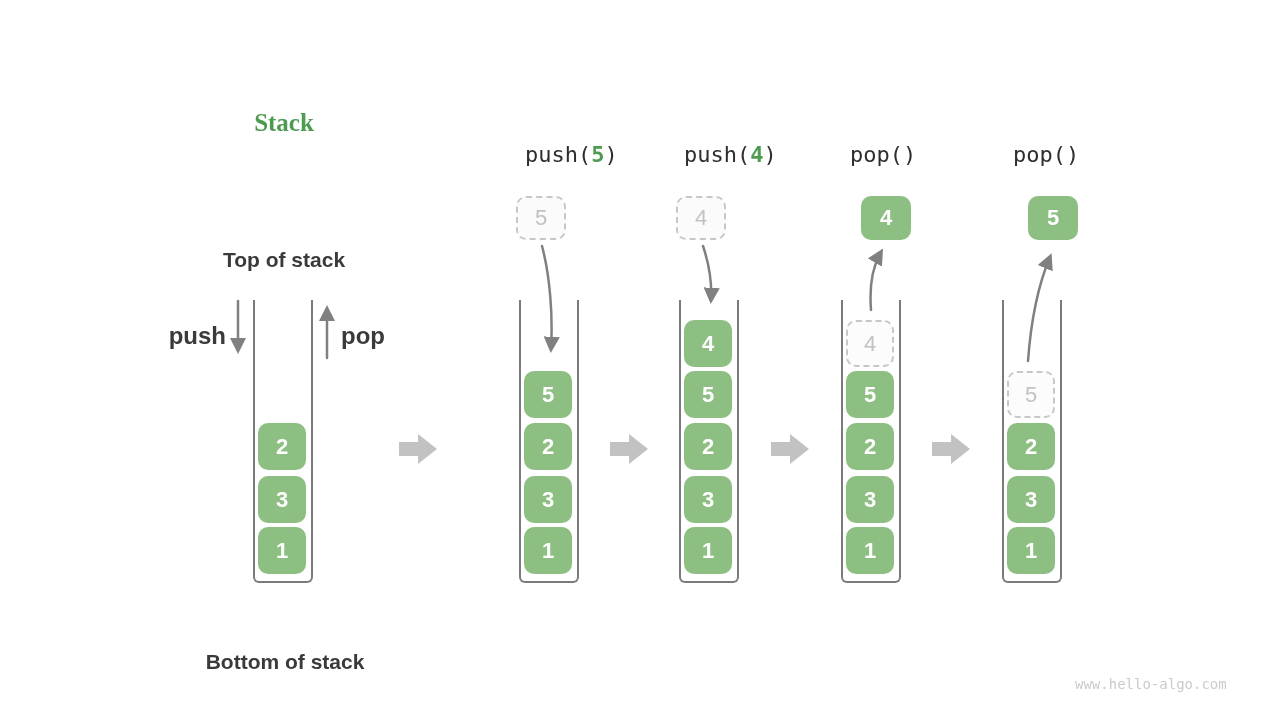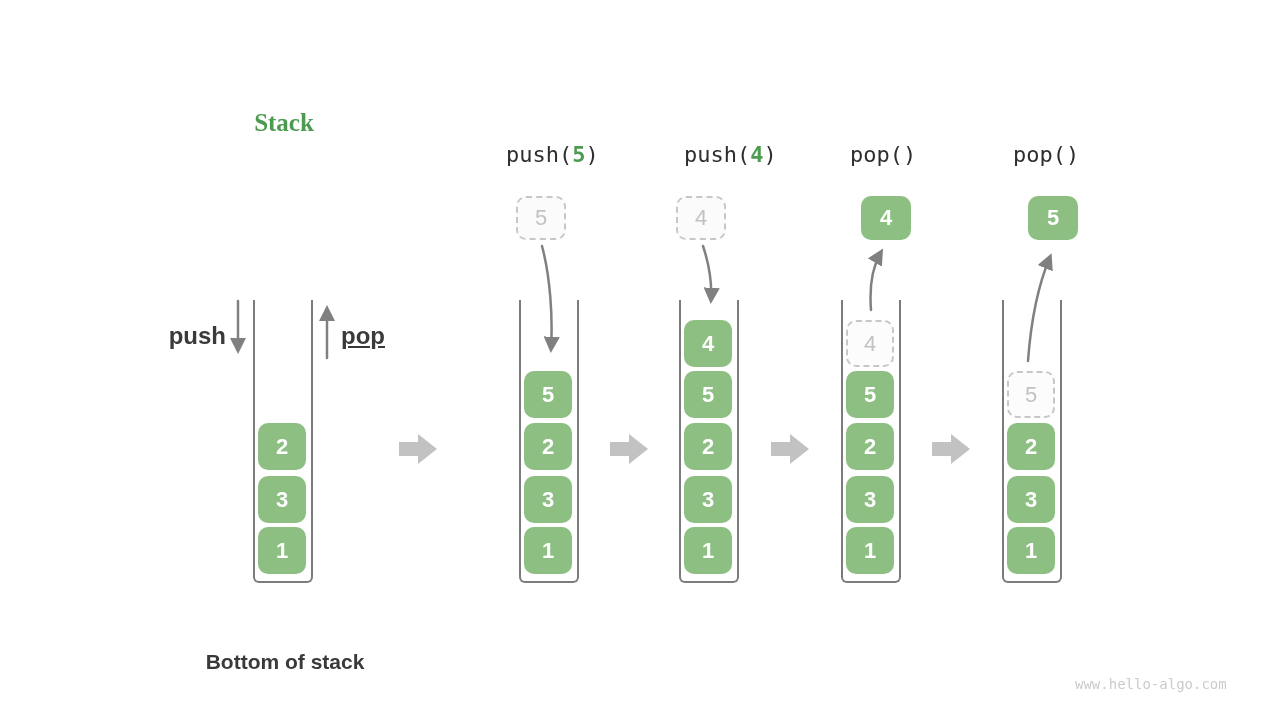--- a/index.html
+++ b/index.html
@@ -58,25 +58,26 @@
     font-family:"DejaVu Sans Mono",monospace;font-size:14px;
     color:var(--watermark_gray,#cbcbcb);
   }
 </style>
 </head>
 <body>
 
 <div class="canvas">
 
   <div class="abs title" style="left:214px;top:109px;font-family:Liberation Serif, serif;">Stack</div>
+  <div class="abs caption" style="left:184px;top:248px;">Top of stack</div>
   <div class="abs caption" style="left:185px;top:650px;">Bottom of stack</div>
   <div class="abs sidelabel" style="left:140px;top:322px;width:86px;text-align:right;">push</div>
-  <div class="abs sidelabel" style="left:341px;top:322px;text-decoration:underline;">pop</div>
+  <div class="abs sidelabel" style="left:341px;top:322px;">pop</div>
 
-  <div class="abs opline" style="left:506px;top:142px;"><span>push(</span><span class="arg">5</span><span>)</span></div>
+  <div class="abs opline" style="left:525px;top:142px;"><span>push(</span><span class="arg">5</span><span>)</span></div>
   <div class="abs opline" style="left:684px;top:142px;"><span>push(</span><span class="arg">4</span><span>)</span></div>
   <div class="abs opline" style="left:850px;top:142px;"><span>pop(</span><span class="arg"></span><span>)</span></div>
   <div class="abs opline" style="left:1013px;top:142px;"><span>pop(</span><span class="arg"></span><span>)</span></div>
 
   <div class="abs topbox dashed" style="left:516px;top:196px;">5</div>
   <div class="abs topbox dashed" style="left:676px;top:196px;">4</div>
   <div class="abs topbox solid" style="left:861px;top:196px;">4</div>
   <div class="abs topbox solid" style="left:1028px;top:196px;">5</div>
 
   <div class="abs container" style="left:253px;top:300px;"></div>

